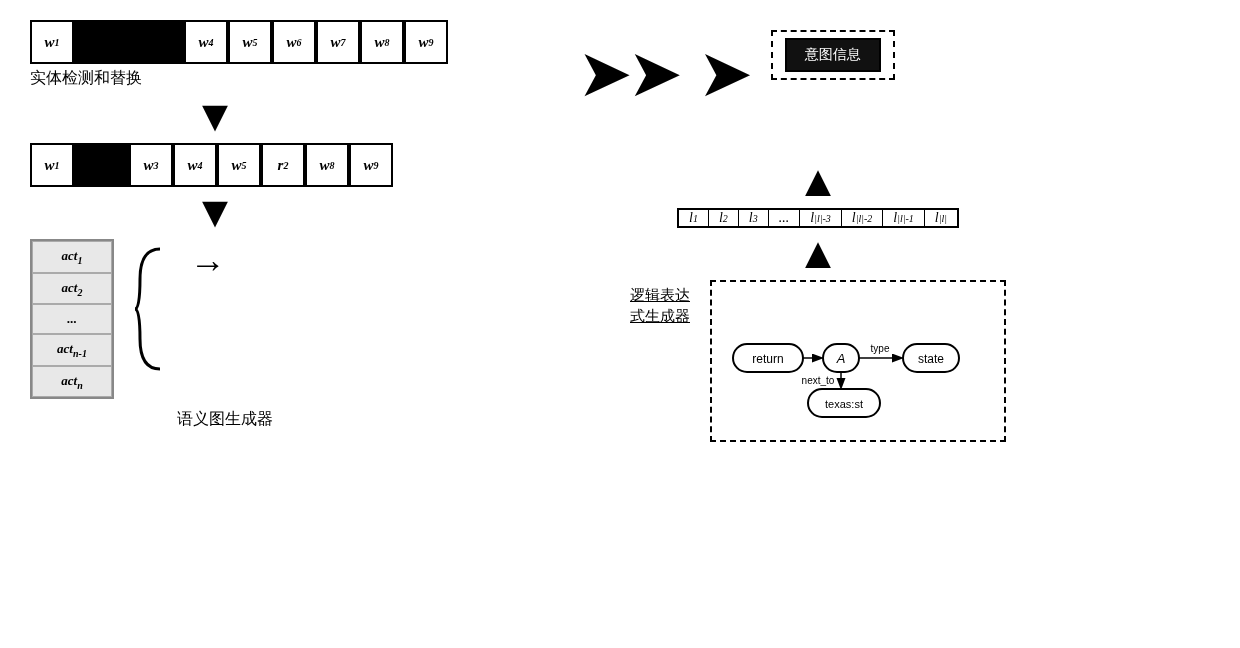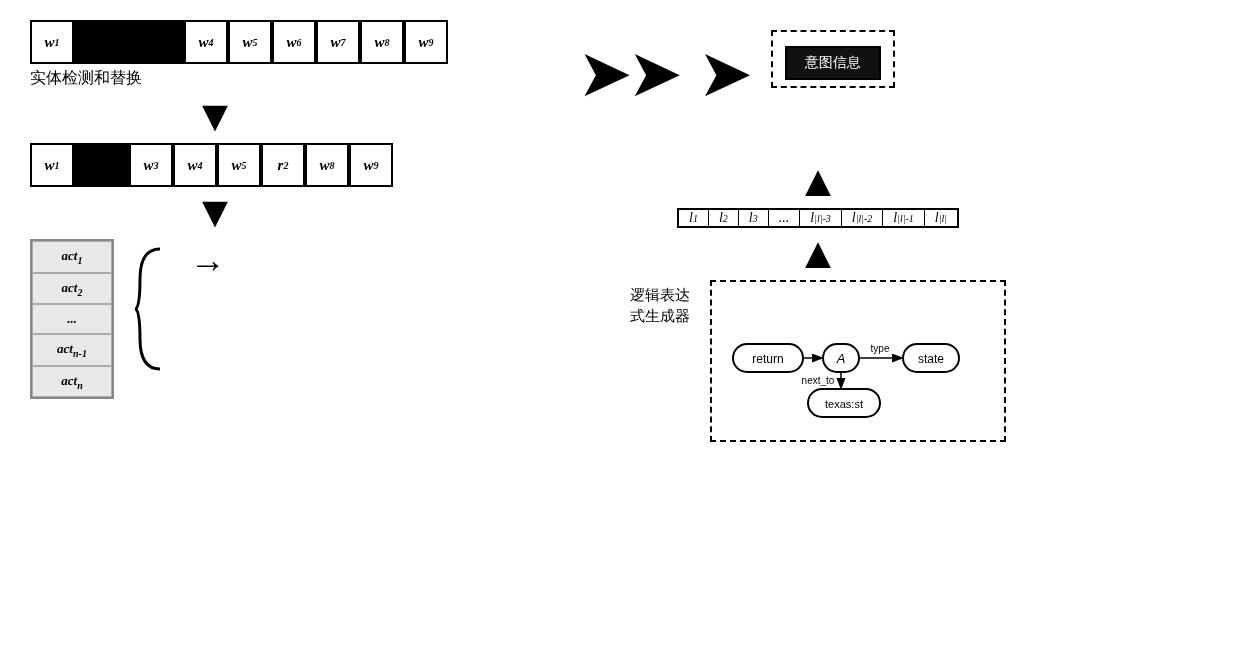--- a/index.html
+++ b/index.html
@@ -88,21 +88,20 @@
 
     .output-item {
       border: 2px solid #000;
       background: #111;
       color: #fff;
       padding: 6px 18px;
       font-size: 14px;
       font-family: "SimHei", "STHeiti", sans-serif;
       text-align: center;
       white-space: nowrap;
-      margin-top: 8px;
     }
 
     
     .action-stack {
       display: flex;
       flex-direction: column;
       gap: 0;
       border: 2px solid #888;
     }
 
@@ -206,20 +205,21 @@
 
       <div class="brace-container">
         <svg width="40" height="140" viewBox="0 0 40 140">
           <path d="M 30 10 Q 10 10 10 40 Q 10 70 5 70 Q 10 70 10 100 Q 10 130 30 130" fill="none" stroke="#000" stroke-width="3"></path>
         </svg>
       </div>
 
       <div style="font-size:36px; color:#000; margin-left:4px;">→</div>
     </div>
 
+    <div class="label-cn" style="margin-top:10px; text-align:center; margin-left:20px;">语义图生成器</div>
   </div>
 
   <div style="position:absolute; left:580px; top:20px; display:flex; align-items:flex-start; gap:20px;">
 
     <div style="display:flex; align-items:center; margin-top:24px;">
       <div style="font-size:60px; font-weight:900; color:#000; line-height:1;">➤</div>
       <div style="font-size:60px; font-weight:900; color:#000; line-height:1;">➤</div>
     </div>
 
 
@@ -242,21 +242,21 @@
       <div class="logic-seq-cell">l<sub>3</sub></div>
       <div class="logic-seq-cell">...</div>
       <div class="logic-seq-cell">l<sub>|l|-3</sub></div>
       <div class="logic-seq-cell">l<sub>|l|-2</sub></div>
       <div class="logic-seq-cell">l<sub>|l|-1</sub></div>
       <div class="logic-seq-cell">l<sub>|l|</sub></div>
     </div>
 
     <div style="font-size:44px;color:#000;line-height:1;margin-top:4px;">▲</div>
 
-    <div style="display:flex;flex-direction:row;align-items:flex-start;gap:10px;margin-top:4px;">
+    <div style="display:flex;flex-direction:row;align-items:flex-start;gap:10px;margin-top:4px;text-decoration:underline;">
       <div class="label-cn" style="font-size:15px;line-height:1.4;">逻辑表达<br>式生成器</div>
 
       <div class="logic-box" style="margin-left:10px;">
 
         
         <svg width="260" height="130" viewBox="0 0 260 130">
 
           <rect x="5" y="50" width="70" height="28" rx="14" ry="14" fill="white" stroke="black" stroke-width="2"></rect>
           <text x="40" y="69" text-anchor="middle" font-size="12" font-family="Arial">return</text>
 

